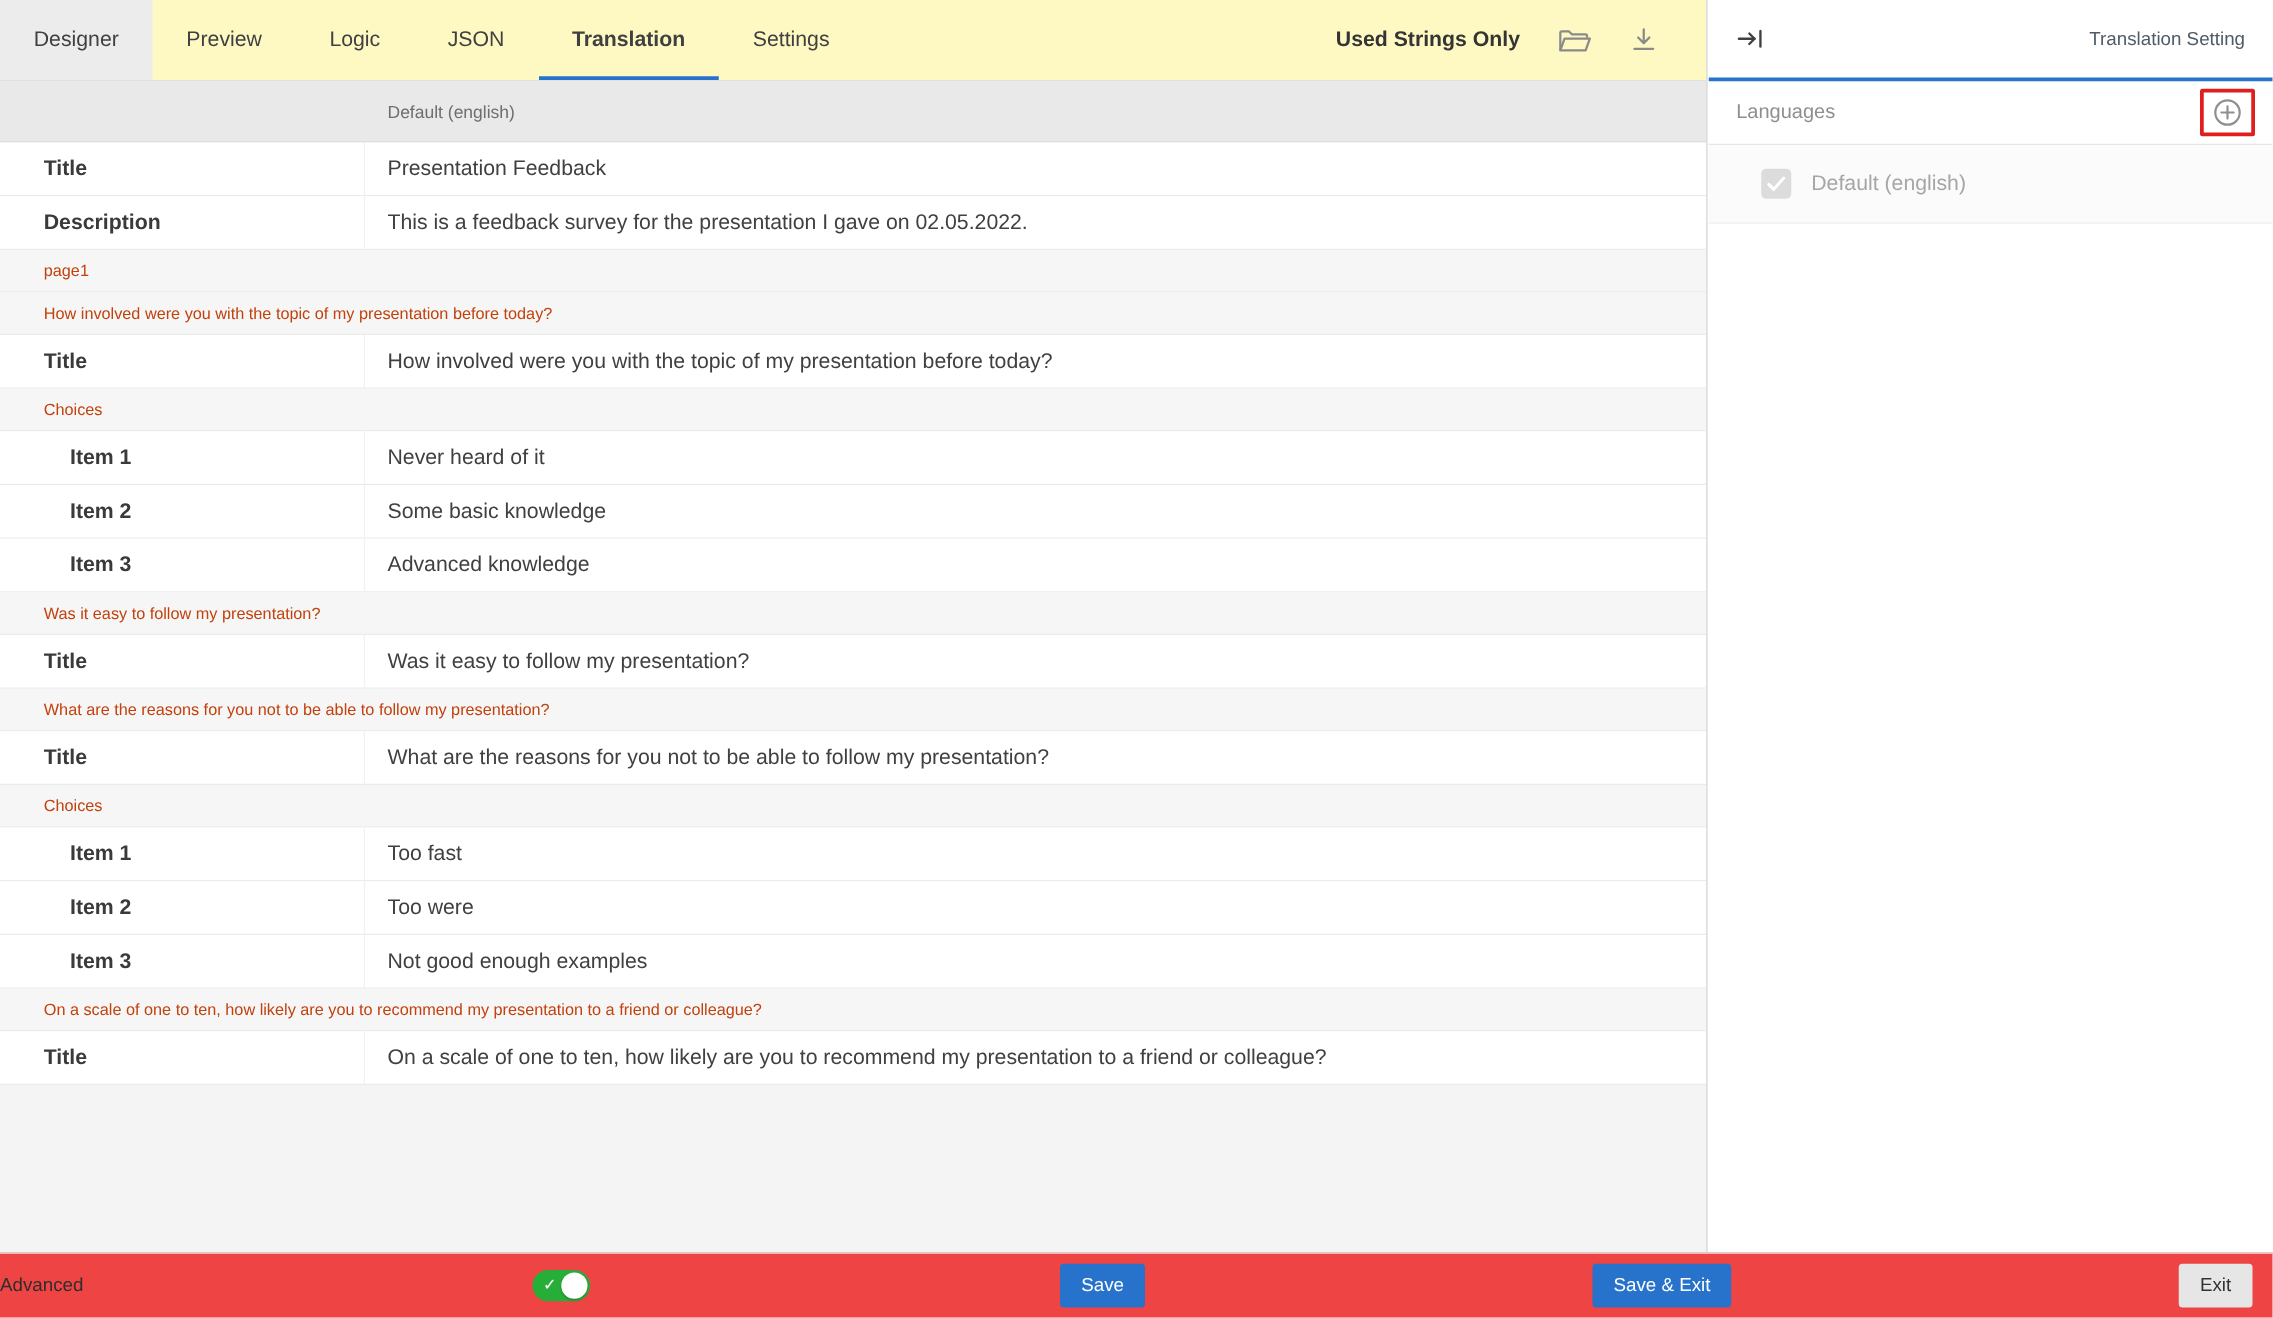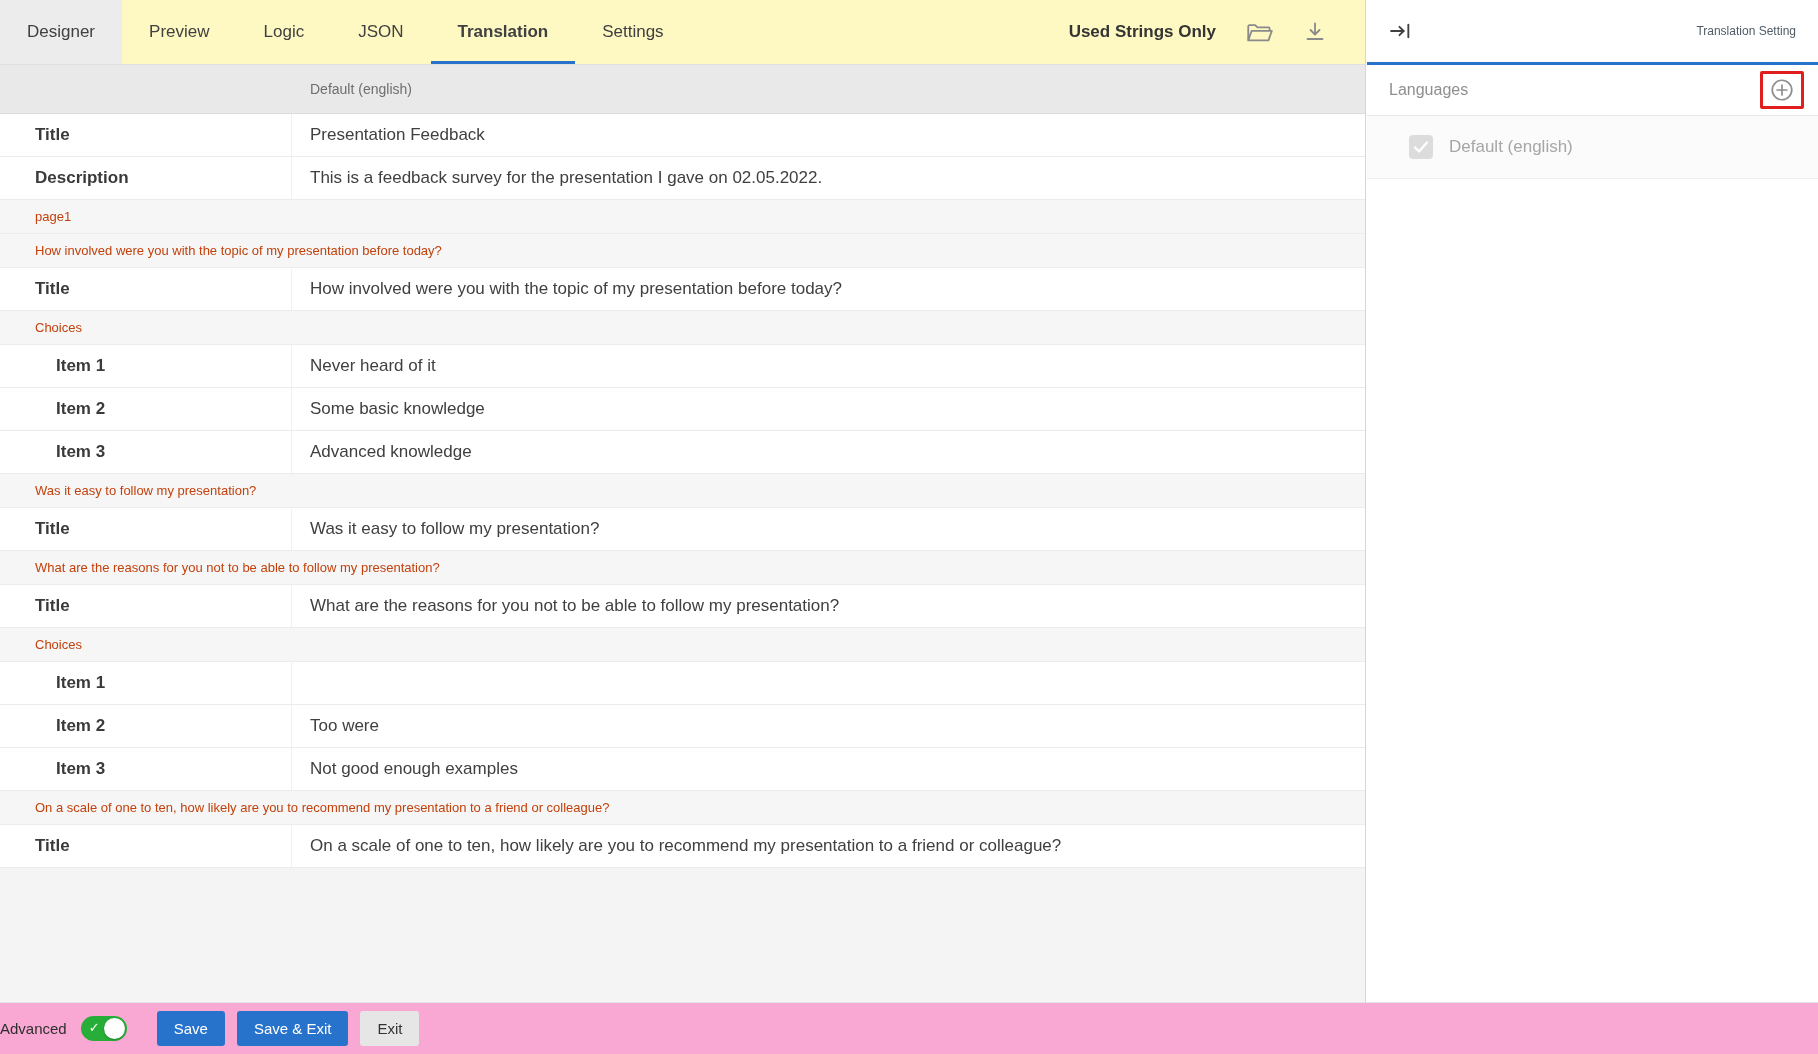--- a/index.html
+++ b/index.html
@@ -67,21 +67,21 @@
 
   
   .panel {
     position: absolute; left: 1367px; top: 0;
     width: 451px; height: 1002px; background: #fff;
   }
   .panel-header {
     height: 65px; display: flex; align-items: center;
     padding: 0 22px; border-bottom: 3px solid #2772cb;
   }
-  .panel-title { margin-left: auto; font-size: 12px; color: #4f5b67; }
+  .panel-title { margin-left: auto; font-size: 15px; color: #4f5b67; }
   .languages-row {
     height: 51px; display: flex; align-items: center;
     padding: 0 14px 0 22px; border-bottom: 1px solid #e6e6e6;
   }
   .languages-label { font-size: 16px; color: #8f8f8f; }
   .add-lang-wrap {
     margin-left: auto; display: flex; align-items: center; justify-content: center;
     border: 3px solid #e01e1e; border-radius: 2px; padding: 3px 6px;
   }
   .default-lang-row {
@@ -91,22 +91,22 @@
   }
   .checkbox {
     width: 24px; height: 24px; border-radius: 4px;
     background: #dcdcdc; display: flex; align-items: center; justify-content: center;
   }
   .default-lang-label { font-size: 17px; color: #a6a6a6; }
 
   
   .footer {
     position: absolute; left: 0; bottom: 0; width: 1818px; height: 52px;
-    background: #f9a8d4; border-top: 1px solid #e3e3e3;
-    display: flex; align-items: center; justify-content: flex-start;
+    background: #ef4444; border-top: 1px solid #e3e3e3;
+    display: flex; align-items: center; justify-content: space-between;
     gap: 12px; padding-right: 16px;
   }
   .advanced-label { font-size: 15px; color: #2e2e2e; margin-right: 2px; }
   .toggle {
     width: 46px; height: 25px; border-radius: 13px; background: #27ae38;
     position: relative; cursor: pointer; margin-right: 18px;
   }
   .toggle .check {
     position: absolute; left: 8px; top: 4px; color: #fff; font-size: 13px; font-weight: 700;
   }
@@ -207,20 +207,21 @@
           </div>
           <div class="t-row t-data">
             <div class="t-label">Title</div>
             <div class="t-value">What are the reasons for you not to be able to follow my presentation?</div>
           </div>
           <div class="t-row t-group">
             <span class="t-group-label">Choices</span>
           </div>
           <div class="t-row t-data">
             <div class="t-label indent">Item 1</div>
+            <div class="t-value">Too fast</div>
           </div>
           <div class="t-row t-data">
             <div class="t-label indent">Item 2</div>
             <div class="t-value">Too were</div>
           </div>
           <div class="t-row t-data">
             <div class="t-label indent">Item 3</div>
             <div class="t-value">Not good enough examples</div>
           </div>
           <div class="t-row t-group">

